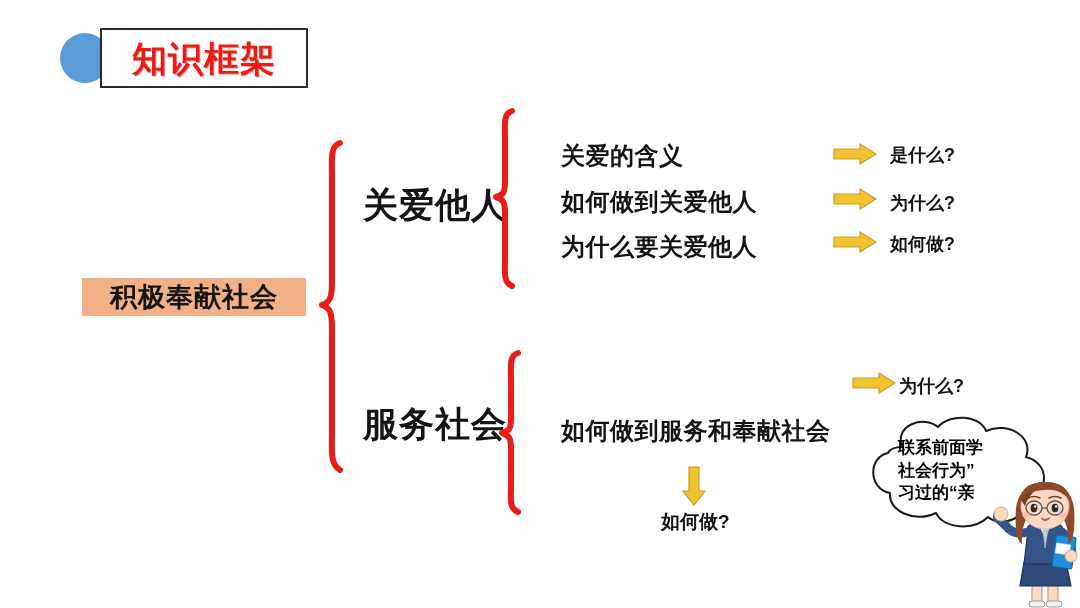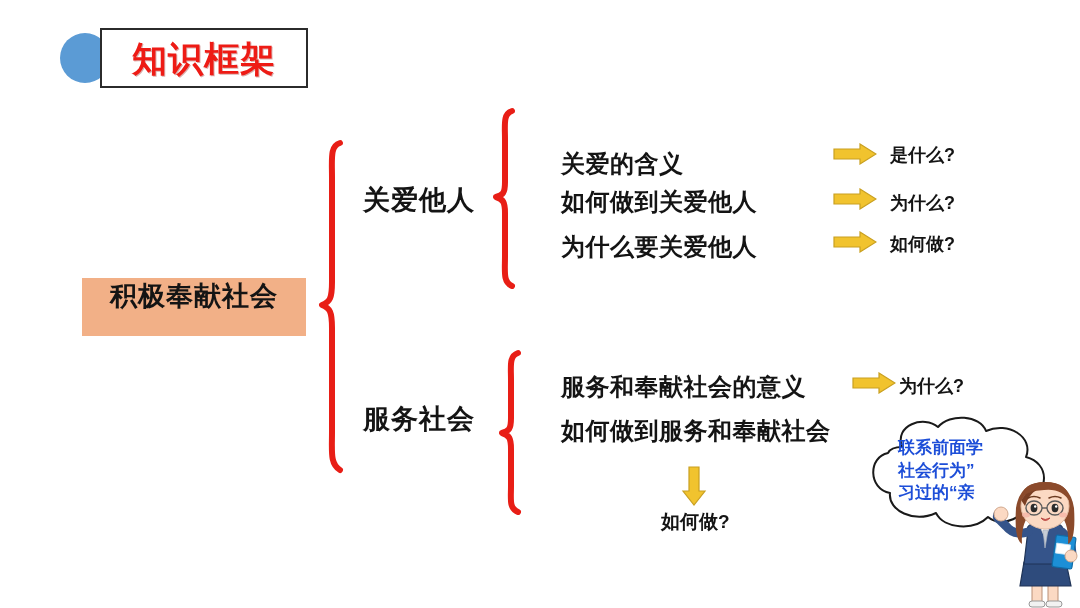--- a/index.html
+++ b/index.html
@@ -60,39 +60,39 @@
     white-space: nowrap;
     text-shadow: 1px 1px 0 rgba(150,20,15,0.35);
   }
 
   
   .root-node {
     position: absolute;
     left: 52px;
     top: 278px;
     width: 224px;
-    height: 58px;
+    height: 38px;
     background: #F2B087;
     display: flex;
-    align-items: flex-start;
+    align-items: center;
     justify-content: center;
     box-sizing: border-box;
   }
   .root-node span {
     font-size: 27px;
     font-weight: bold;
     color: #141414;
     white-space: nowrap;
     letter-spacing: 1px;
   }
 
   
   .branch-label {
     position: absolute;
-    font-size: 27px;
+    font-size: 35px;
     font-weight: bold;
     color: #141414;
     white-space: nowrap;
     letter-spacing: 1px;
   }
   .branch-care { left: 333px; top: 182px; }
   .branch-serve { left: 333px; top: 401px; }
 
   
   .brace-svg {
@@ -112,21 +112,21 @@
 
   
   .detail-line {
     position: absolute;
     font-size: 24px;
     font-weight: bold;
     color: #141414;
     white-space: nowrap;
     letter-spacing: 0.5px;
   }
-  .d-care-1 { left: 531px; top: 148px; }
+  .d-care-1 { left: 531px; top: 140px; }
   .d-care-2 { left: 531px; top: 186px; }
   .d-care-3 { left: 531px; top: 231px; }
   .d-serve-1 { left: 531px; top: 371px; }
   .d-serve-2 { left: 531px; top: 415px; }
 
   
   .q-label {
     position: absolute;
     font-size: 18px;
     font-weight: bold;
@@ -178,21 +178,21 @@
     stroke-width: 2;
     stroke-linejoin: round;
   }
   .cloud-text {
     position: absolute;
     left: 868px;
     top: 437px;
     width: 130px;
     font-size: 17px;
     font-weight: bold;
-    color: #1d4ed8;
+    color: #000000;
     line-height: 1.33;
     letter-spacing: 0px;
   }
 
   
   #character {
     position: absolute;
     left: 962px;
     top: 478px;
     width: 106px;
@@ -246,21 +246,20 @@
   <div class="q-label q-1">是什么?</div>
   <div class="q-label q-2">为什么?</div>
   <div class="q-label q-3">如何做?</div>
 
   <div class="branch-label branch-serve">服务社会</div>
 
   <svg class="brace-svg" id="brace-serve" width="24" height="166" viewBox="0 0 24 166">
     <path class="brace-path" stroke-width="6" d="M20,3 C11,6 13,16 13,30 L13,68 C13,79 11,81 4,83 C11,85 13,88 13,99 L13,136 C13,150 11,158 20,162"></path>
   </svg>
 
-  <div class="detail-line d-serve-1">服务和奉献社会的意义</div>
   <div class="detail-line d-serve-2">如何做到服务和奉献社会</div>
 
   <svg class="arrow-right a-4" viewBox="0 0 44 22">
     <path class="arrow-shape" fill="url(#ag1)" d="M1,6 L27,6 L27,1 L43,11 L27,21 L27,16 L1,16 Z"></path>
   </svg>
   <div class="q-label q-4">为什么?</div>
 
   <svg class="arrow-down" viewBox="0 0 26 40">
     <defs>
       <linearGradient id="ag2" x1="0" y1="0" x2="1" y2="0">

